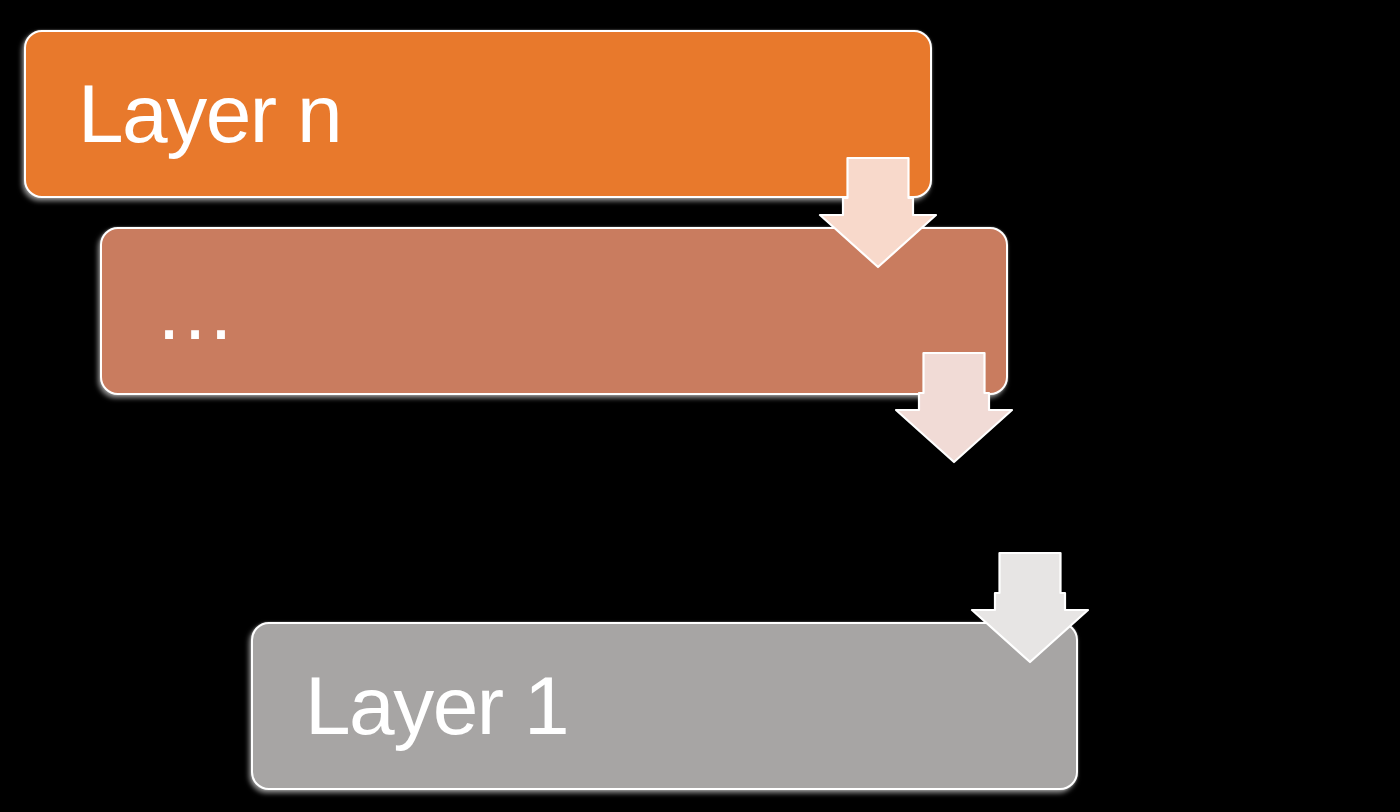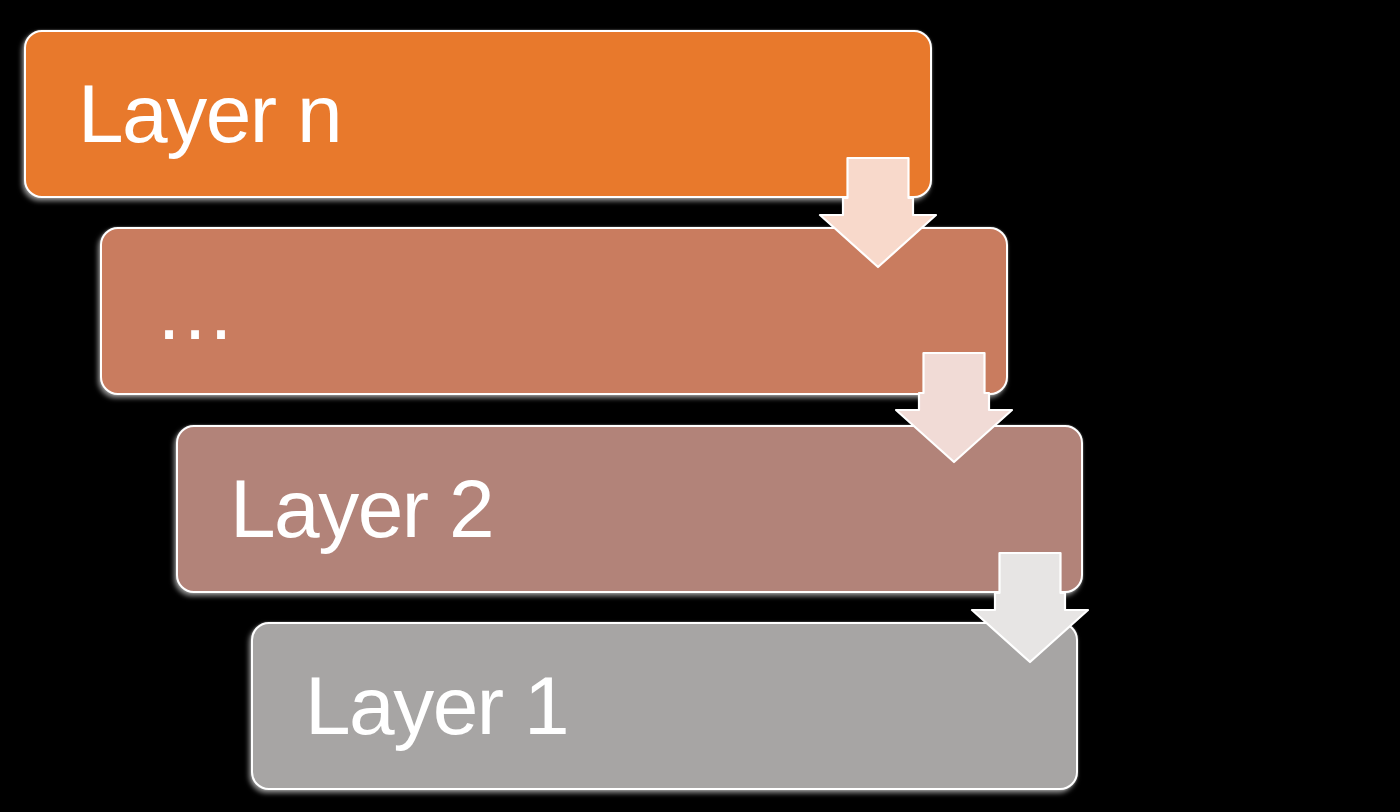--- a/index.html
+++ b/index.html
@@ -61,23 +61,20 @@
 <div class="canvas">
 
   <div class="layer box1" style="background-color: rgb(232, 121, 44);">
     <span class="layer-label">Layer n</span>
   </div>
 
   <div class="layer box2" style="background-color: rgb(201, 124, 95);">
     <span class="layer-label">…</span>
   </div>
 
-  <div class="layer box3" style="background-color: rgb(178, 131, 121);">
-    <span class="layer-label">Layer 2</span>
-  </div>
 
   <div class="layer box4" style="background-color: rgb(167, 165, 164);">
     <span class="layer-label">Layer 1</span>
   </div>
 
   <svg class="arrow a1" viewBox="0 0 120 113" xmlns="http://www.w3.org/2000/svg">
     <polygon points="29.5,2 90.5,2 90.5,42 95,42 95,59 118,59 60,111 2,59 25,59 25,42 29.5,42" fill="#F8D9CB"></polygon>
   </svg>
 
   <svg class="arrow a2" viewBox="0 0 120 113" xmlns="http://www.w3.org/2000/svg">

